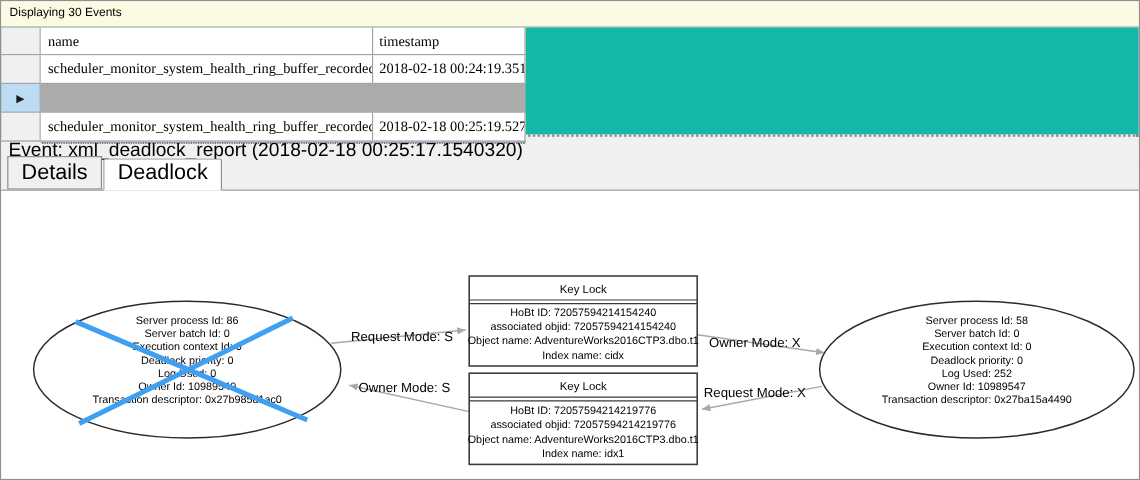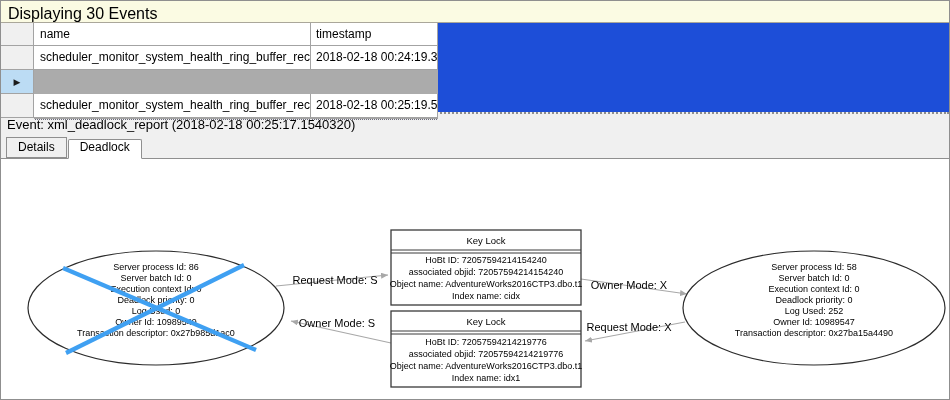--- a/index.html
+++ b/index.html
@@ -1,43 +1,43 @@
 <!DOCTYPE html>
 <html><head>
 <meta charset="utf-8">
 <style>
   * { margin:0; padding:0; box-sizing:border-box; }
   html,body { width:950px; height:400px; background:#fff; }
   body { font-family:"Liberation Sans", sans-serif; color:#000; }
   .window { width:950px; height:400px; border:1px solid #8f8f8f; display:flex; flex-direction:column; background:#f0f0f0; overflow:hidden; }
 
   
-  .events-bar { height:22px; background:#fbfbe3; border-bottom:1px solid #aaa79a; font-size:16px; padding:4px 7px 0 7px; flex:none; }
+  .events-bar { height:22px; background:#fbfbe3; border-bottom:1px solid #aaa79a; font-size:10px; padding:4px 7px 0 7px; flex:none; }
 
   
-  .grid-area { height:89px; background:#1d4ed8; position:relative; flex:none; }
+  .grid-area { height:89px; background:#14b8a6; position:relative; flex:none;font-family:Liberation Serif, serif; }
   .grid { width:437px; background:#ababab; }
   .grid-row { display:flex; height:24px; }
   .grid-row.header { height:23px; }
   .cell { background:#fff; border-right:1px solid #a3a3a3; border-bottom:1px solid #a3a3a3; font-size:12px; line-height:23px; white-space:nowrap; overflow:hidden; }
   .sel-col { width:33px; flex:none; background:#f0f0f0; text-align:center; }
   .name-col { width:277px; flex:none; padding-left:6px; }
   .time-col { width:127px; flex:none; padding-left:5px; }
   .grid-row.header .cell { background:#fff; }
   .grid-row.header .sel-col { background:#f0f0f0; }
   .grid-row.selected .name-col, .grid-row.selected .time-col { background:#3d9bff; color:#fff; outline:1px dotted rgba(0,0,30,.55); outline-offset:-2px;margin-top:48px; }
   .grid-row.selected .sel-col { background:#bcdcf4; }
   .row-arrow { font-size:9px; color:#1b1b1b; line-height:23px; }
 
   
-  .event-bar { height:22px; background:#f0f0f0; border-top:2px dotted #8d8d8d; font-size:13px; padding:3px 6px 0 6px; flex:none; }
+  .event-bar { height:22px; background:#f0f0f0; border-top:2px dotted #8d8d8d; font-size:16px; padding:3px 6px 0 6px; flex:none; }
 
   
   .tab-strip { height:25px; background:#f0f0f0; display:flex; align-items:flex-end; padding-left:5px; border-bottom:1px solid #8f8f8f; flex:none; position:relative; }
-  .tab { font-size:12px; border:1px solid #8f8f8f; background:#f0f0f0; padding:2px 11px 3px 11px; margin-right:1px; position:relative; }
+  .tab { font-size:18px; border:1px solid #8f8f8f; background:#f0f0f0; padding:2px 11px 3px 11px; margin-right:1px; position:relative; }
   .tab.active { background:#fff; border-bottom:1px solid #fff; margin-bottom:-1px; padding-top:0; padding-bottom:4px; z-index:2; border-top-left-radius:2px; border-top-right-radius:2px; }
 
   
   .graph-panel { flex:1; background:#fff; position:relative; }
   svg text { font-family:"Liberation Sans", sans-serif; fill:#000; }
   .node-text { font-size:9px; }
   .lock-title { font-size:9.5px; }
   .edge-label { font-size:11px; }
 </style>
 </head>

